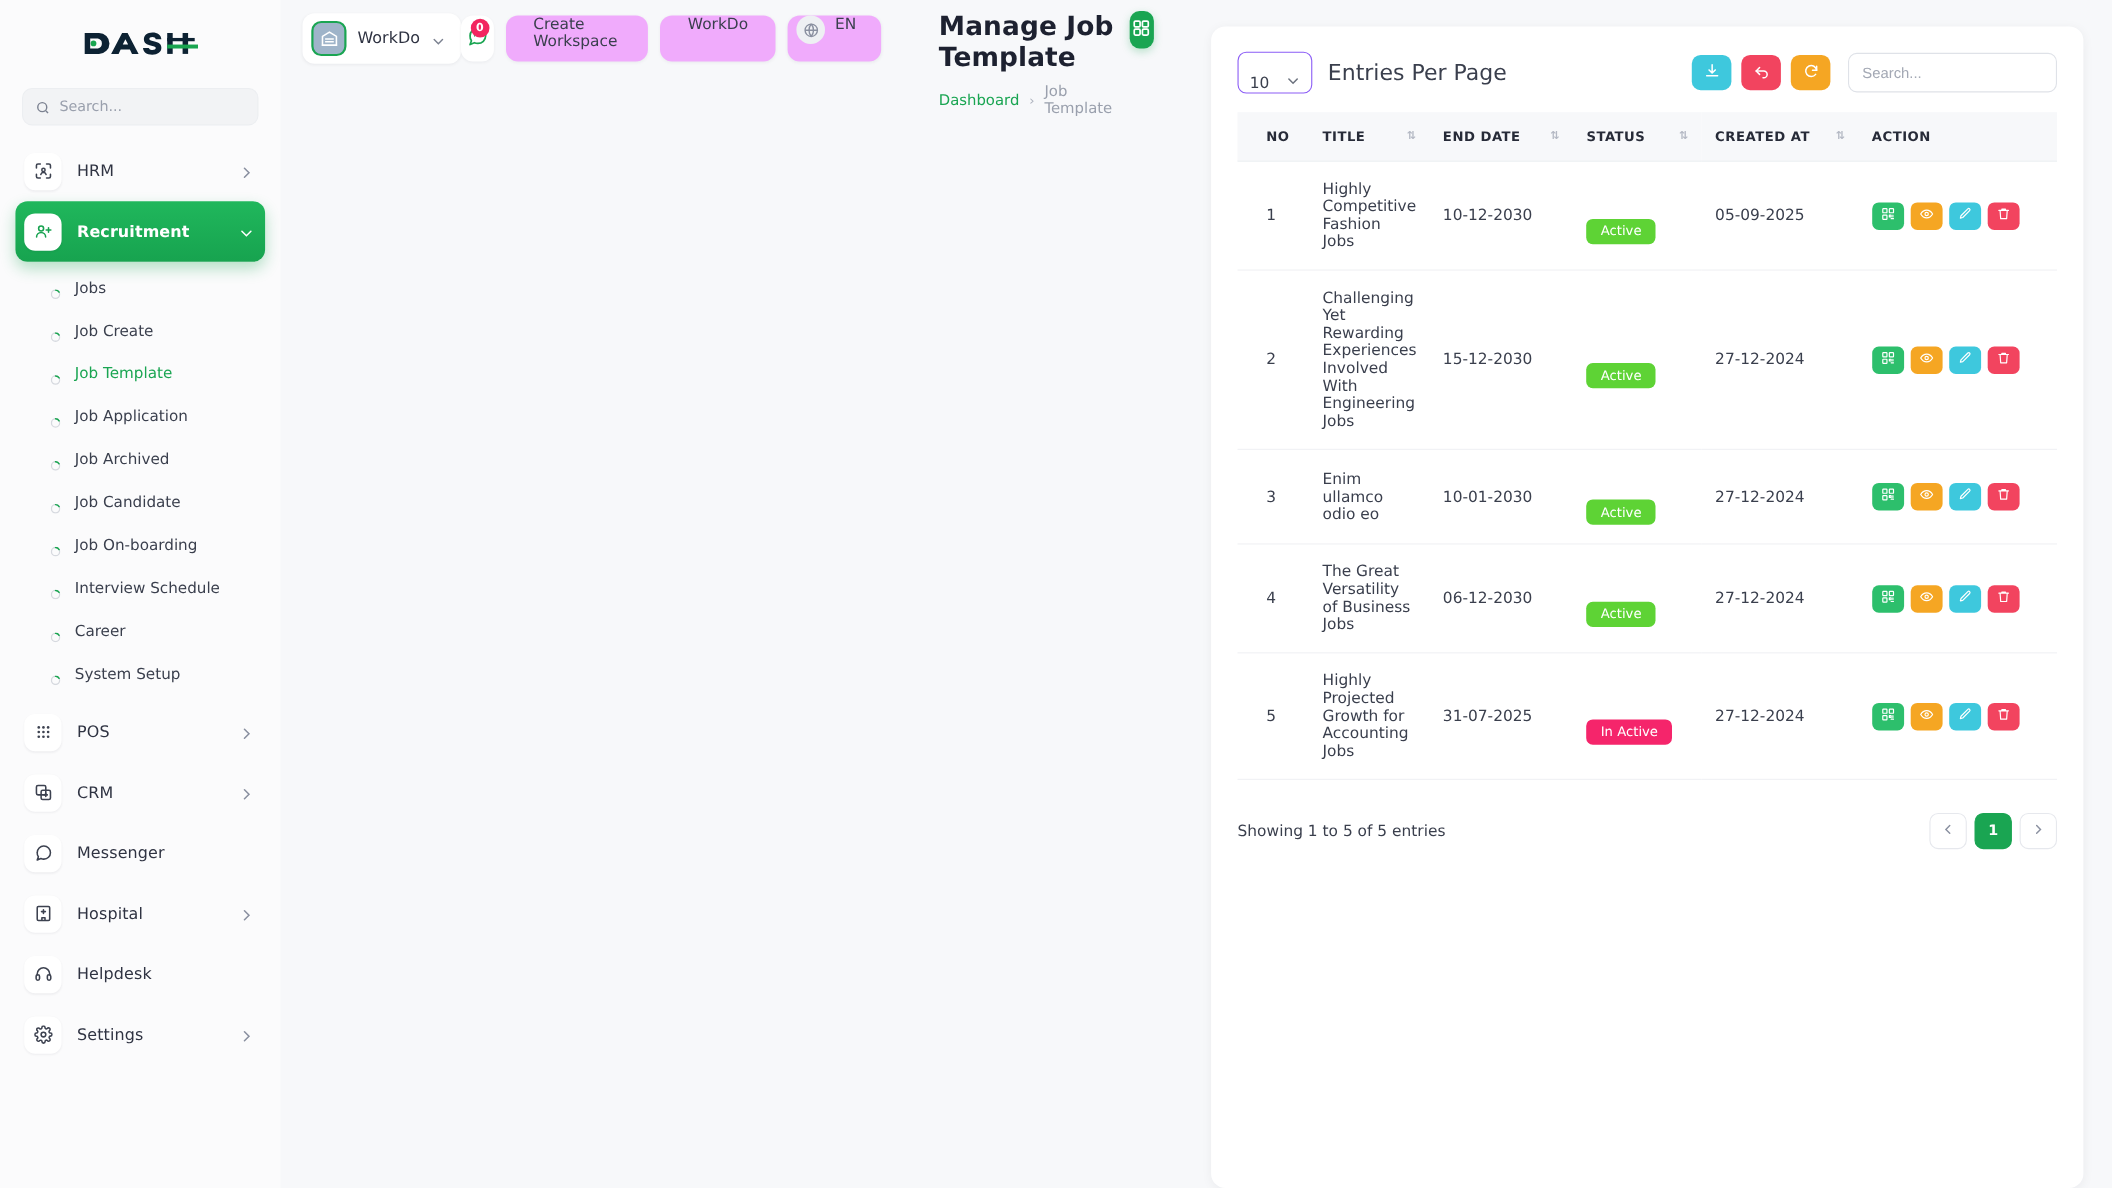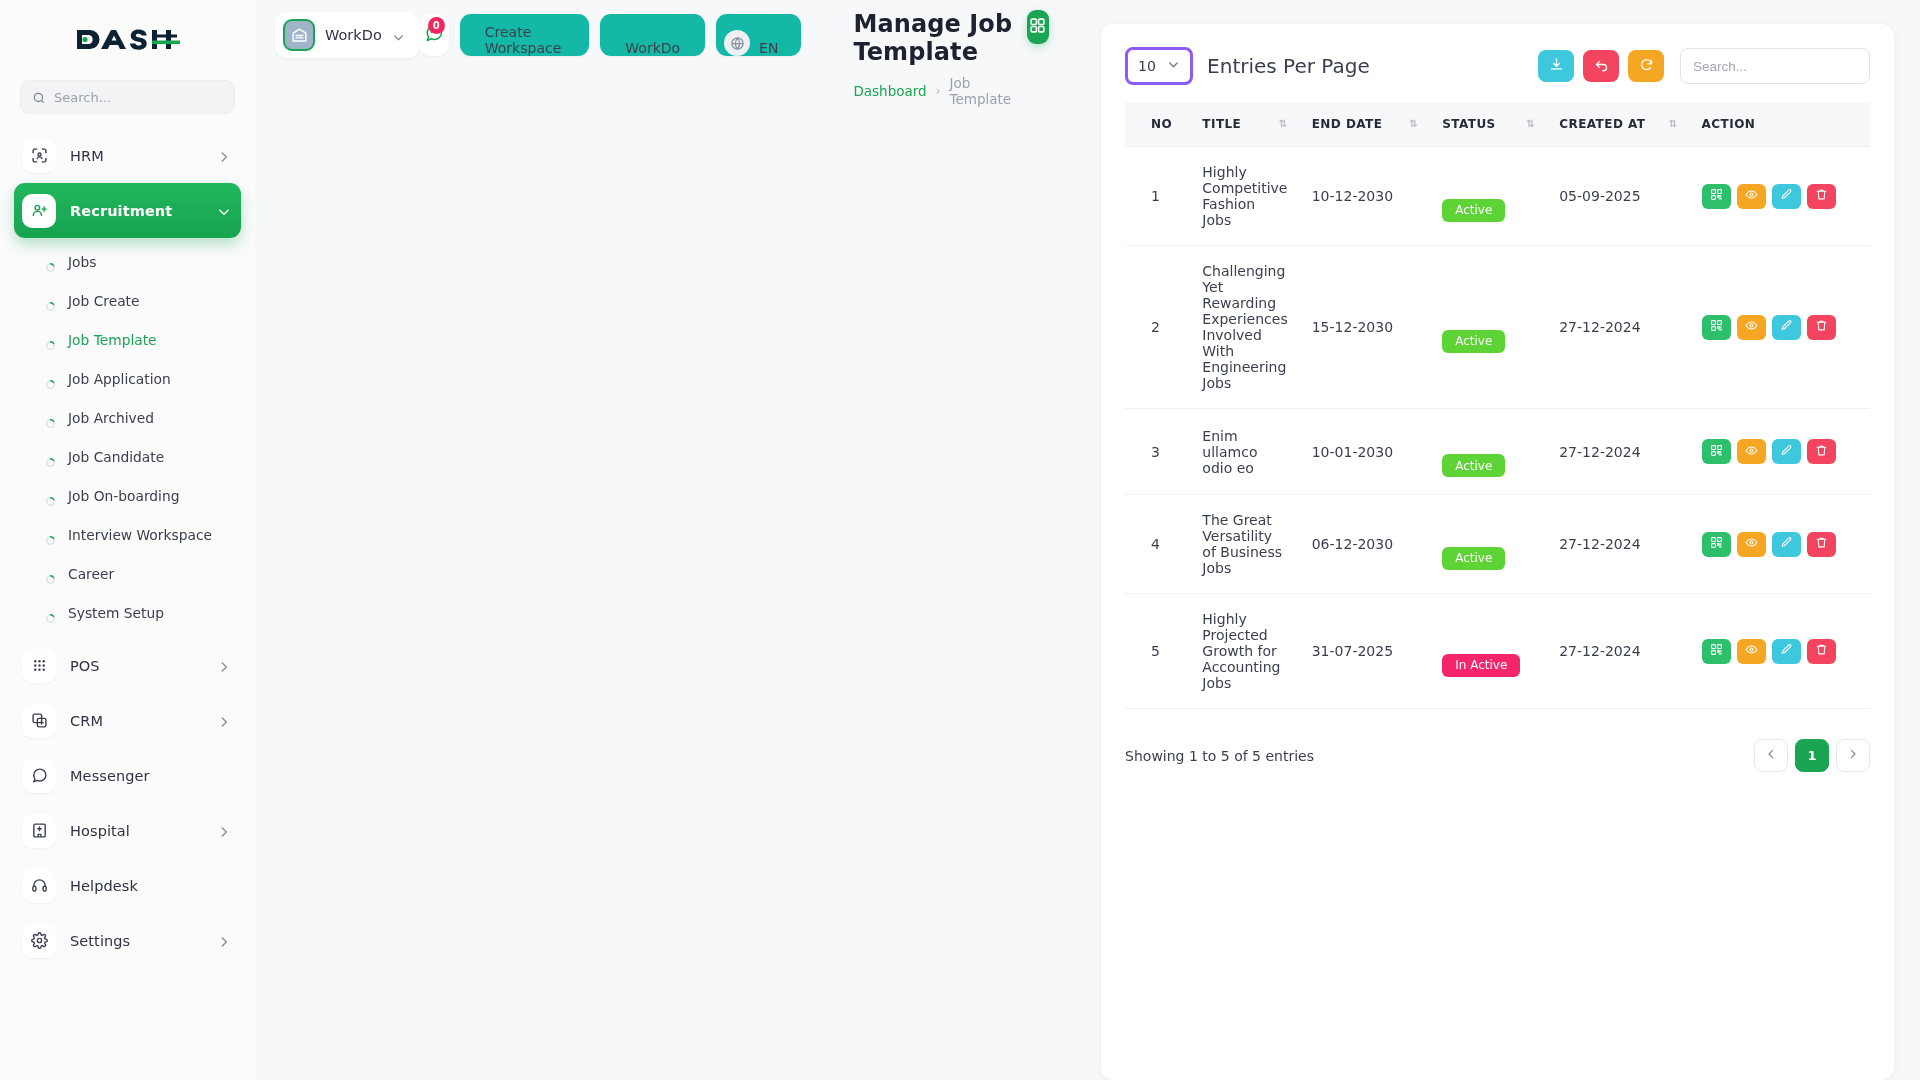--- a/index.html
+++ b/index.html
@@ -83,22 +83,22 @@
     box-shadow: 0 1px 3px rgba(16,24,40,.05); cursor: pointer;
   }
   .icon-btn svg { width: 20px; height: 20px; color: #1aa552; }
   .badge {
     position: absolute; top: 3px; right: 4px; min-width: 17px; height: 17px;
     background: #f2255f; color: #fff; border-radius: 9px; font-size: 10px;
     display: flex; align-items: center; justify-content: center; padding: 0 4px;
     font-weight: bold;
   }
   .pill {
-    height: 42px; border-radius: 11px; background: #14b8a6; display: flex;
-    align-items: flex-end; gap: 9px; padding: 0 16px; cursor: pointer;
+    height: 42px; border-radius: 11px; background: #f0abfc; display: flex;
+    align-items: flex-start; gap: 9px; padding: 0 16px; cursor: pointer;
     box-shadow: 0 1px 3px rgba(16,24,40,.05); font-size: 14px; color: #3a3f4d;
   }
   .pill .lang-globe { width: 26px; height: 26px; border-radius: 50%; background: #eef0f3;
      display: flex; align-items: center; justify-content: center; }
   .pill .lang-globe svg { width: 15px; height: 15px; color: #8a90a0; }
 
   
   .page-head { padding: 10px 26px 0 26px; display: flex; align-items: flex-start; }
   .page-title { font-size: 24px; font-weight: bold; color: #1d2130; letter-spacing: .1px; }
   .crumbs { display: flex; align-items: center; gap: 9px; margin-top: 9px; font-size: 13.5px; }
@@ -112,22 +112,22 @@
   }
   .grid-btn svg { width: 17px; height: 17px; color: #fff; }
 
   
   .card {
     margin: 24px 26px 0 26px; background: #fff; border-radius: 13px;
     box-shadow: 0 2px 10px rgba(16,24,40,.05); padding: 20px 24px 26px 24px;
   }
   .card-toolbar { display: flex; align-items: center; height: 44px; }
   .select-wrap {
-    width: 68px; height: 38px; border: 3px solid #8b5cf6; border-radius: 8px;
-    display: flex; align-items: center; justify-content: space-between;
+    width: 68px; height: 38px; border: 1px solid #8b5cf6; border-radius: 8px;
+    display: flex; align-items: flex-end; justify-content: space-between;
     padding: 0 10px; font-size: 14px; color: #3a3f4d; cursor: pointer; background:#fff;
   }
   .select-wrap svg { width: 13px; height: 13px; color: #6d737f; }
   .epp { font-size: 20px; color: #3a3f4d; margin-left: 14px; }
   .toolbar-right { margin-left: auto; display: flex; align-items: center; gap: 9px; }
   .sq-btn {
     width: 36px; height: 32px; border-radius: 8px; display: flex;
     align-items: center; justify-content: center; cursor: pointer;
   }
   .sq-btn svg { width: 15px; height: 15px; color: #fff; }
@@ -313,21 +313,21 @@
           </span>
           <span class="lbl">Job On-boarding</span>
         </div>
         <div class="sub-item">
           <span class="dot">
             <svg viewBox="0 0 12 12">
                 <circle cx="6" cy="6" r="5" fill="none" stroke="#d6d9df" stroke-width="1.6"></circle>
                 <path d="M6 1a5 5 0 0 1 4.3 2.5" stroke="#19a550" stroke-width="1.8" fill="none" stroke-linecap="round"></path>
               </svg>
           </span>
-          <span class="lbl">Interview Workspace</span>
+          <span class="lbl">Interview Schedule</span>
         </div>
         <div class="sub-item">
           <span class="dot">
             <svg viewBox="0 0 12 12">
                 <circle cx="6" cy="6" r="5" fill="none" stroke="#d6d9df" stroke-width="1.6"></circle>
                 <path d="M6 1a5 5 0 0 1 4.3 2.5" stroke="#19a550" stroke-width="1.8" fill="none" stroke-linecap="round"></path>
               </svg>
           </span>
           <span class="lbl">Career</span>
         </div>

